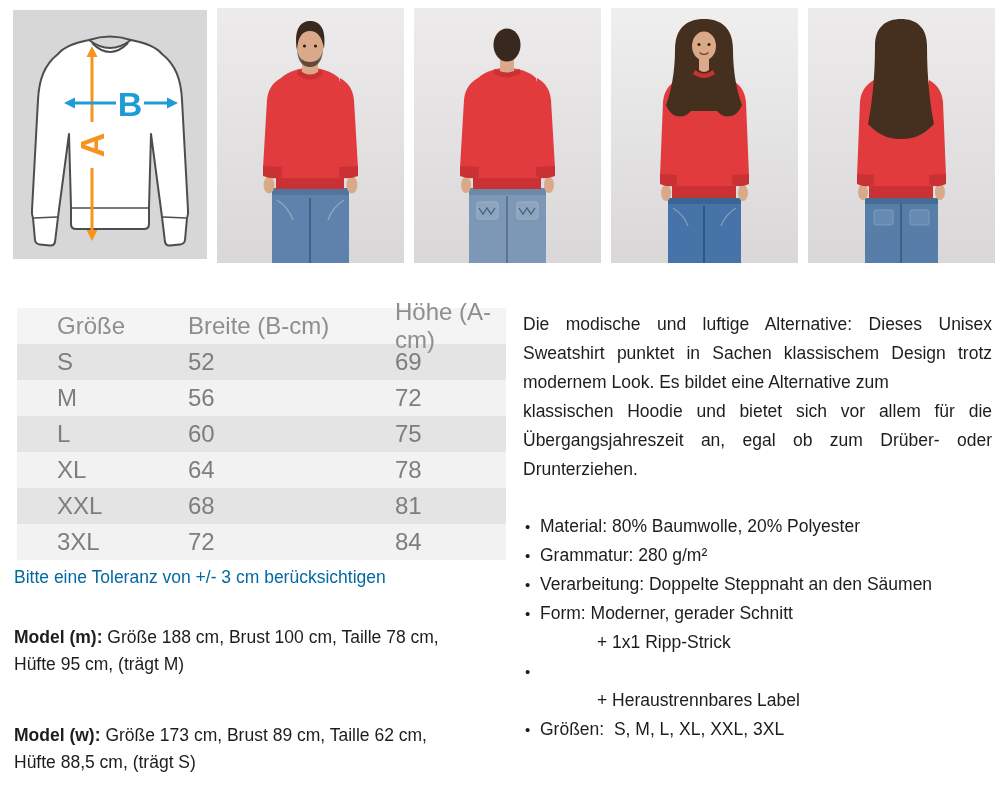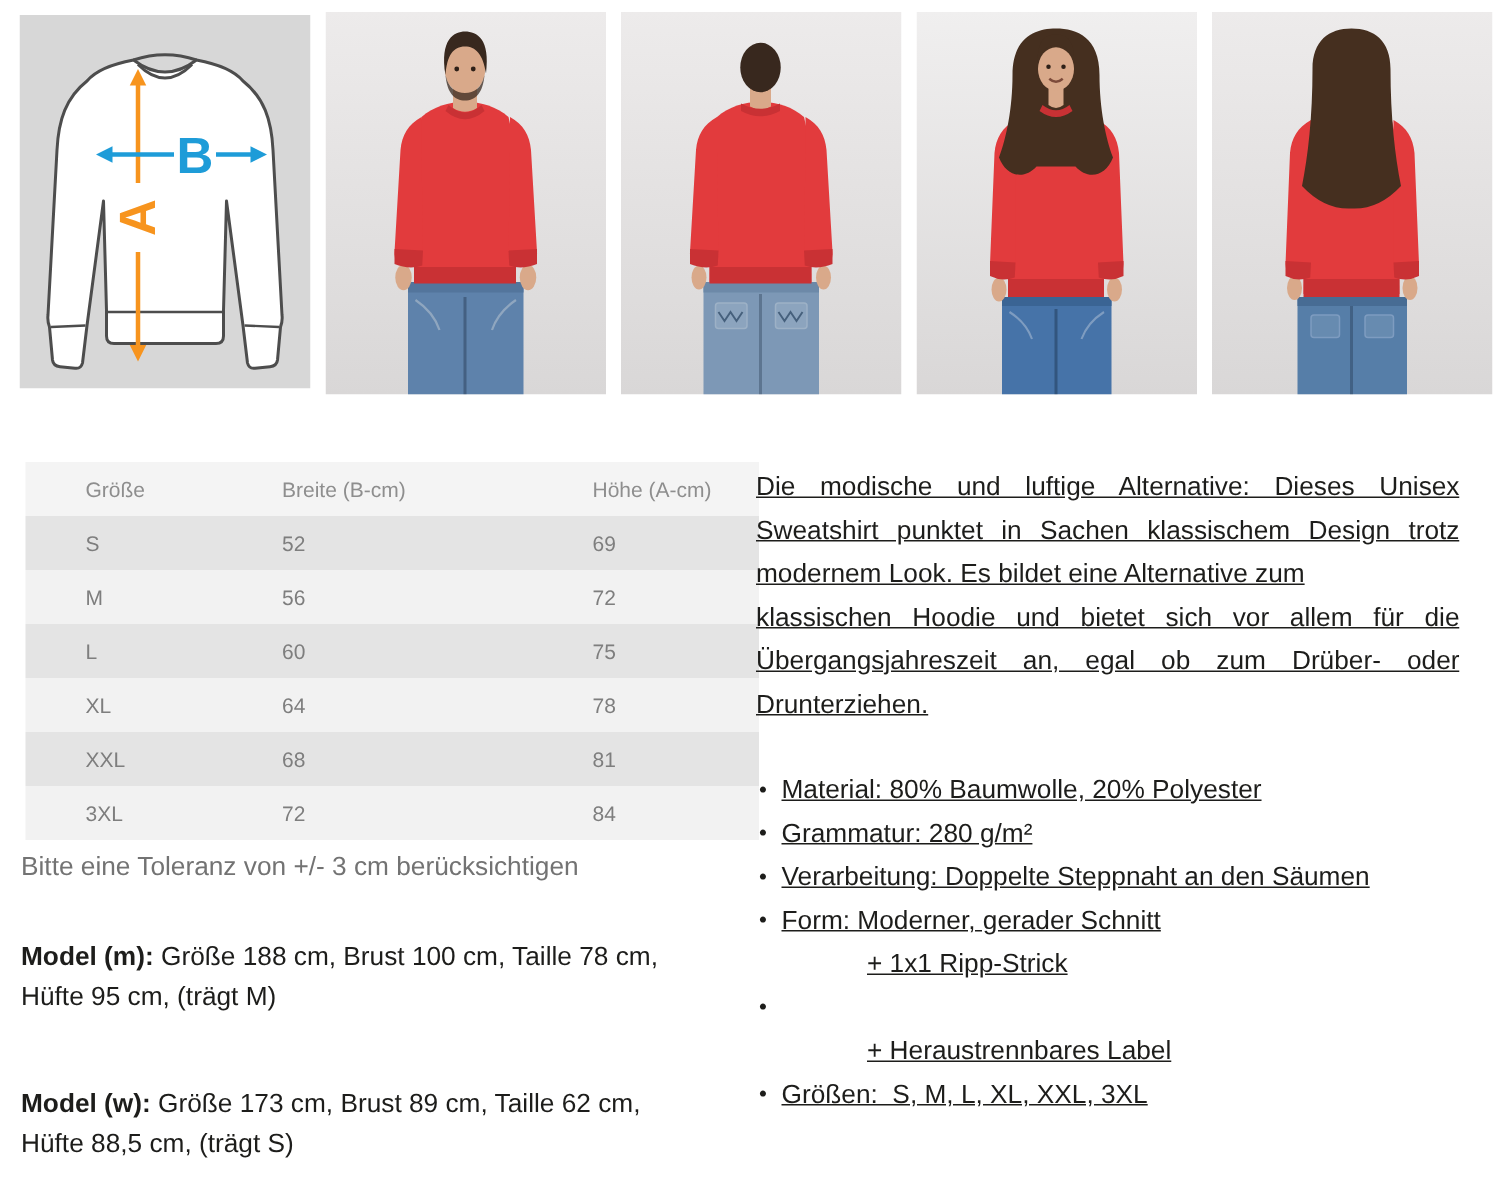--- a/index.html
+++ b/index.html
@@ -10,32 +10,32 @@
   
   .gallery { position:absolute; top:8px; left:13px; display:flex; }
   .panel { flex:0 0 auto; }
   .diagram-panel { width:194px; height:249px; margin-top:2px; }
   .photo-panel { width:187px; height:255px; margin-left:10px; }
   .photo-panel:first-of-type { margin-left:5px; }
   .panel svg { display:block; width:100%; height:100%; }
 
   
   .left-col  { position:absolute; left:14px;  top:300px; width:494px; }
-  .right-col { position:absolute; left:504px; top:310px; width:469px;text-decoration:underline; }
+  .right-col { position:absolute; left:523px; top:310px; width:469px; }
 
   
   .size-table { margin-top:8px; width:489px; margin-left:3px; }
   .trow { display:flex; align-items:center; height:36px; padding-left:40px;
-          font-size:14px; color:#7e7e7e; }
+          font-size:24px; color:#7e7e7e; }
   .trow .c0 { width:131px; } .trow .c1 { width:177px; } .trow .c2 { flex:1;margin-left:30px; }
   .thead { background:#f4f4f4; color:#8e8e8e; }
   .odd  { background:#e4e4e4; }
   .even { background:#f2f2f2; }
 
-  .tolerance { margin-top:7px; font-size:17.5px; color:#737373; }
+  .tolerance { margin-top:7px; font-size:17.5px; color:#0369a1; }
 
   .model-block { margin-top:36px; font-size:17.5px; line-height:27px; width:470px; }
   .model-block + .model-block { margin-top:44px; }
   .model-block b { font-weight:700; }
 
   
   .dline { height:29px; line-height:29px; font-size:17.5px; white-space:nowrap; }
   .dline.just { text-align:justify; text-align-last:justify; white-space:normal;
                 overflow:hidden; }
 

